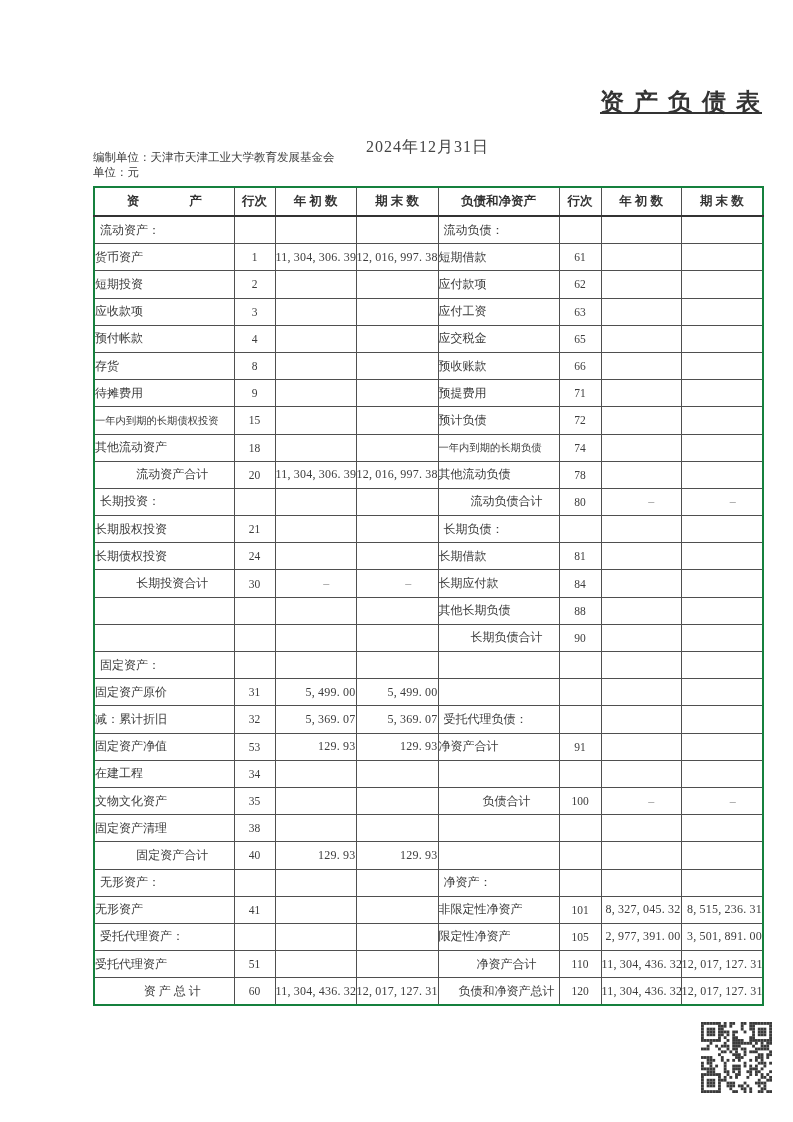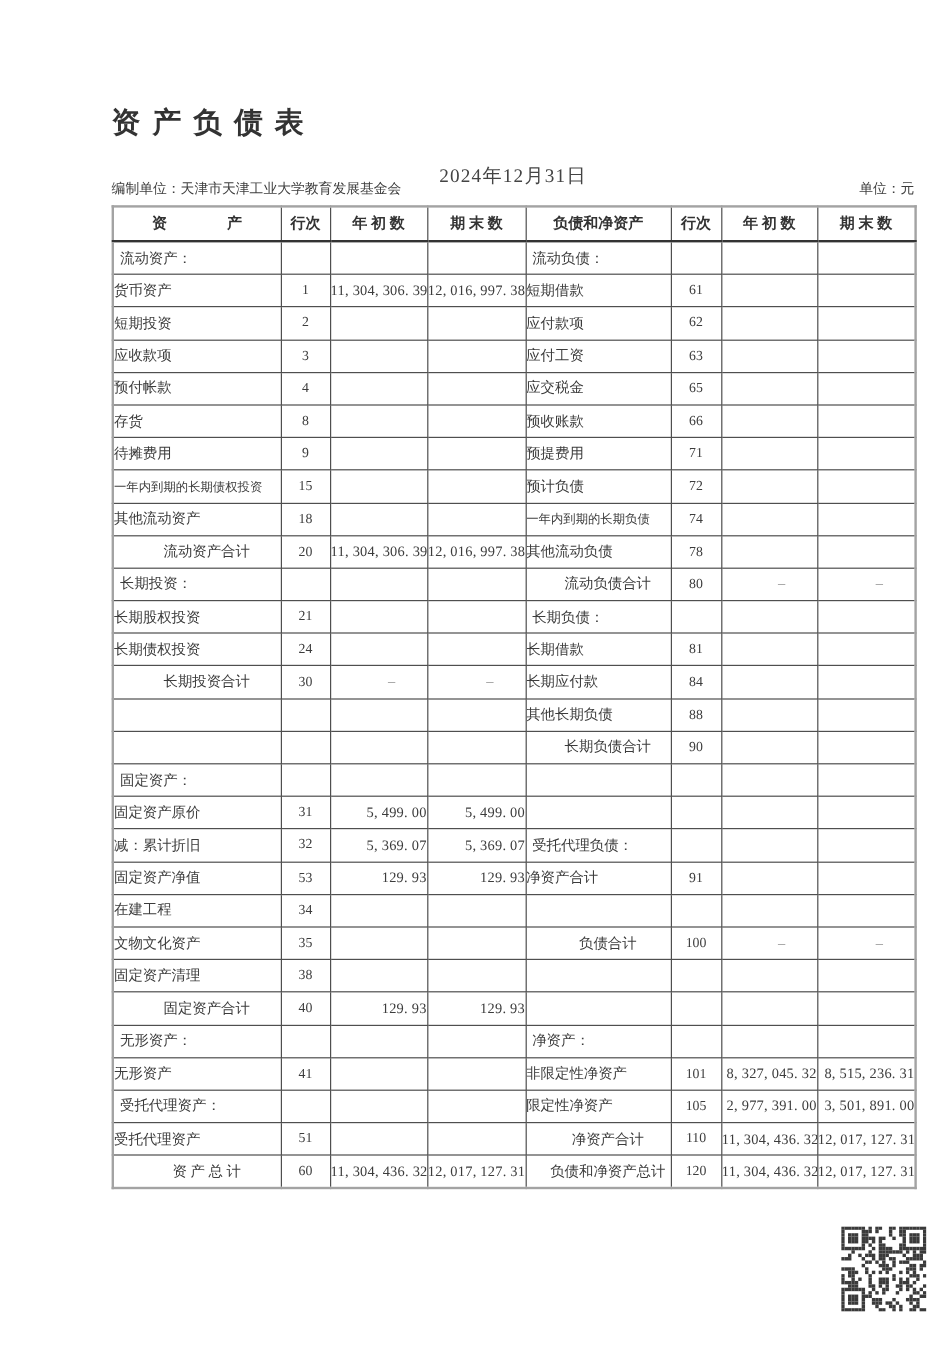--- a/index.html
+++ b/index.html
@@ -7,37 +7,37 @@
     width:793px;height:1122px;
     background:#ffffff;
     font-family:"Liberation Serif","DejaVu Serif",serif;
     color:#3d3d3d;
     position:relative;
     overflow:hidden;
   }
   .page{position:absolute;inset:0;background:#fff;}
   .doc-title{
     position:absolute;top:86px;left:93px;width:669px;
-    margin:0;text-align:left;
+    margin:0;text-align:right;
     font-size:24px;font-weight:bold;color:#333;
-    letter-spacing:2px;white-space:pre;
+    letter-spacing:2px;white-space:pre;text-decoration:underline;
   }
   .doc-date{
     position:absolute;top:137px;left:93px;width:669px;
     text-align:center;font-size:16px;color:#444;letter-spacing:1px;
   }
   .meta-row{
     position:absolute;top:150px;left:93px;width:669px;
     display:flex;justify-content:space-between;align-items:flex-start;
-    font-size:11.5px;color:#3d3d3d;
+    font-size:11.5px;color:#3d3d3d;flex-direction:column;
   }
   table.bs{
-    position:absolute;top:171px;left:93px;width:669px;
+    position:absolute;top:186px;left:93px;width:669px;
     border-collapse:collapse;table-layout:fixed;
-    border:2px solid #a3a3a3;
+    border:2px solid #15803d;
     font-size:12px;color:#3c3c3c;
   }
   table.bs th, table.bs td{
     border:1px solid #4f4f4f;
     padding:0;margin:0;
     overflow:hidden;white-space:nowrap;
     height:26.2px;
     font-weight:normal;
   }
   table.bs thead th{

